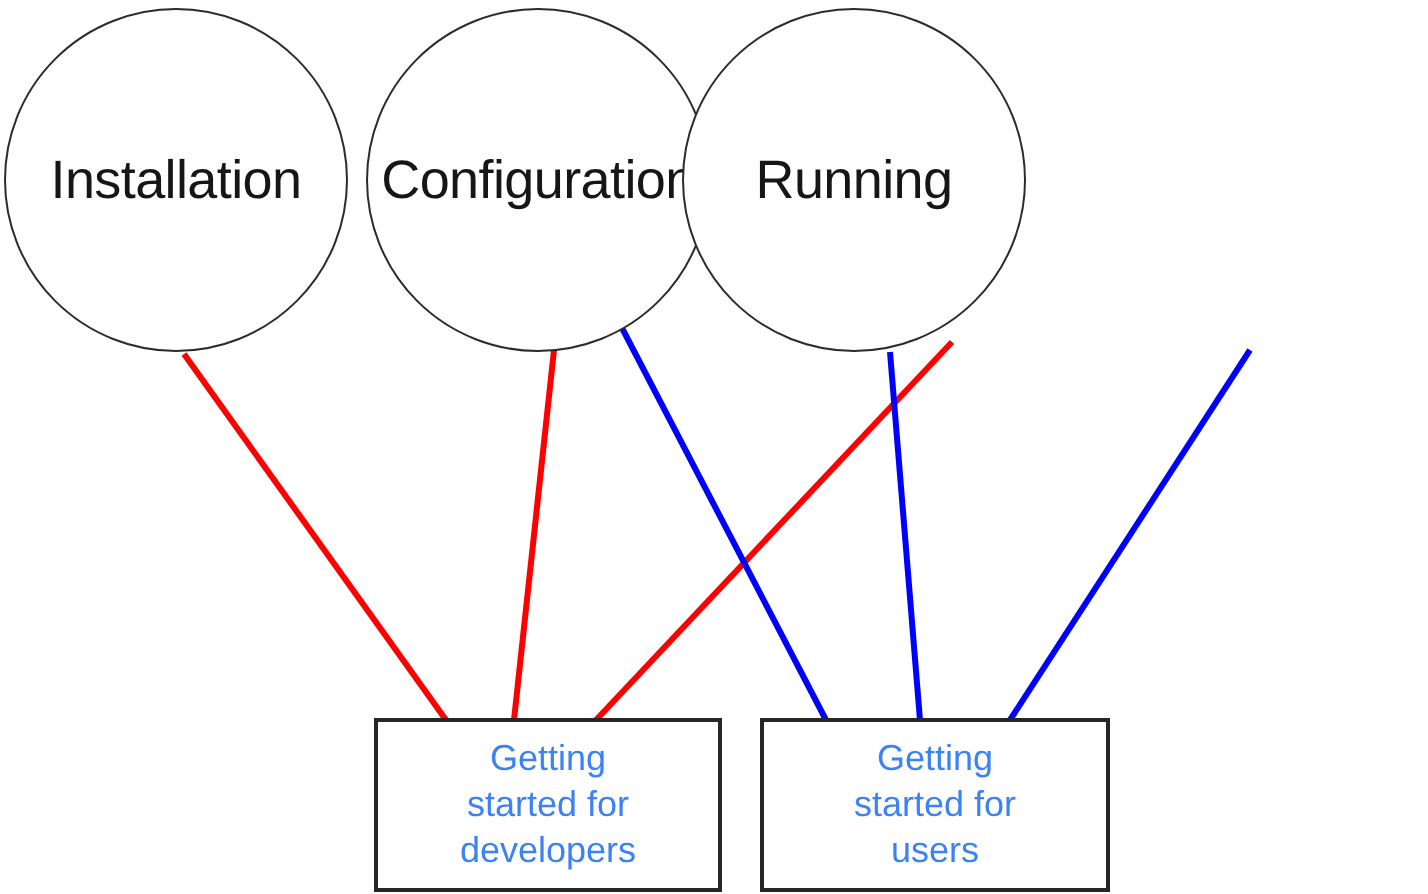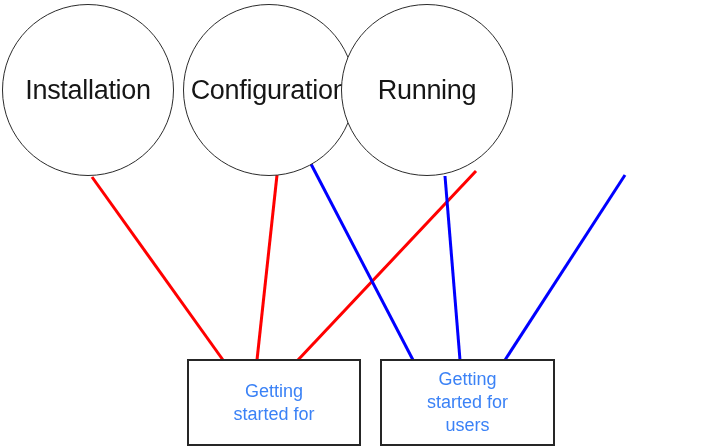--- a/index.html
+++ b/index.html
@@ -85,20 +85,21 @@
   </div>
 
   <div class="node node-running">
     <span class="node-label">Running</span>
   </div>
 
 
   <div class="gbox box-developers">
     <span class="gbox-line">Getting</span>
     <span class="gbox-line">started for</span>
+    <span class="gbox-line">developers</span>
   </div>
 
   <div class="gbox box-users">
     <span class="gbox-line">Getting</span>
     <span class="gbox-line">started for</span>
     <span class="gbox-line">users</span>
   </div>
 
 </div>
 

